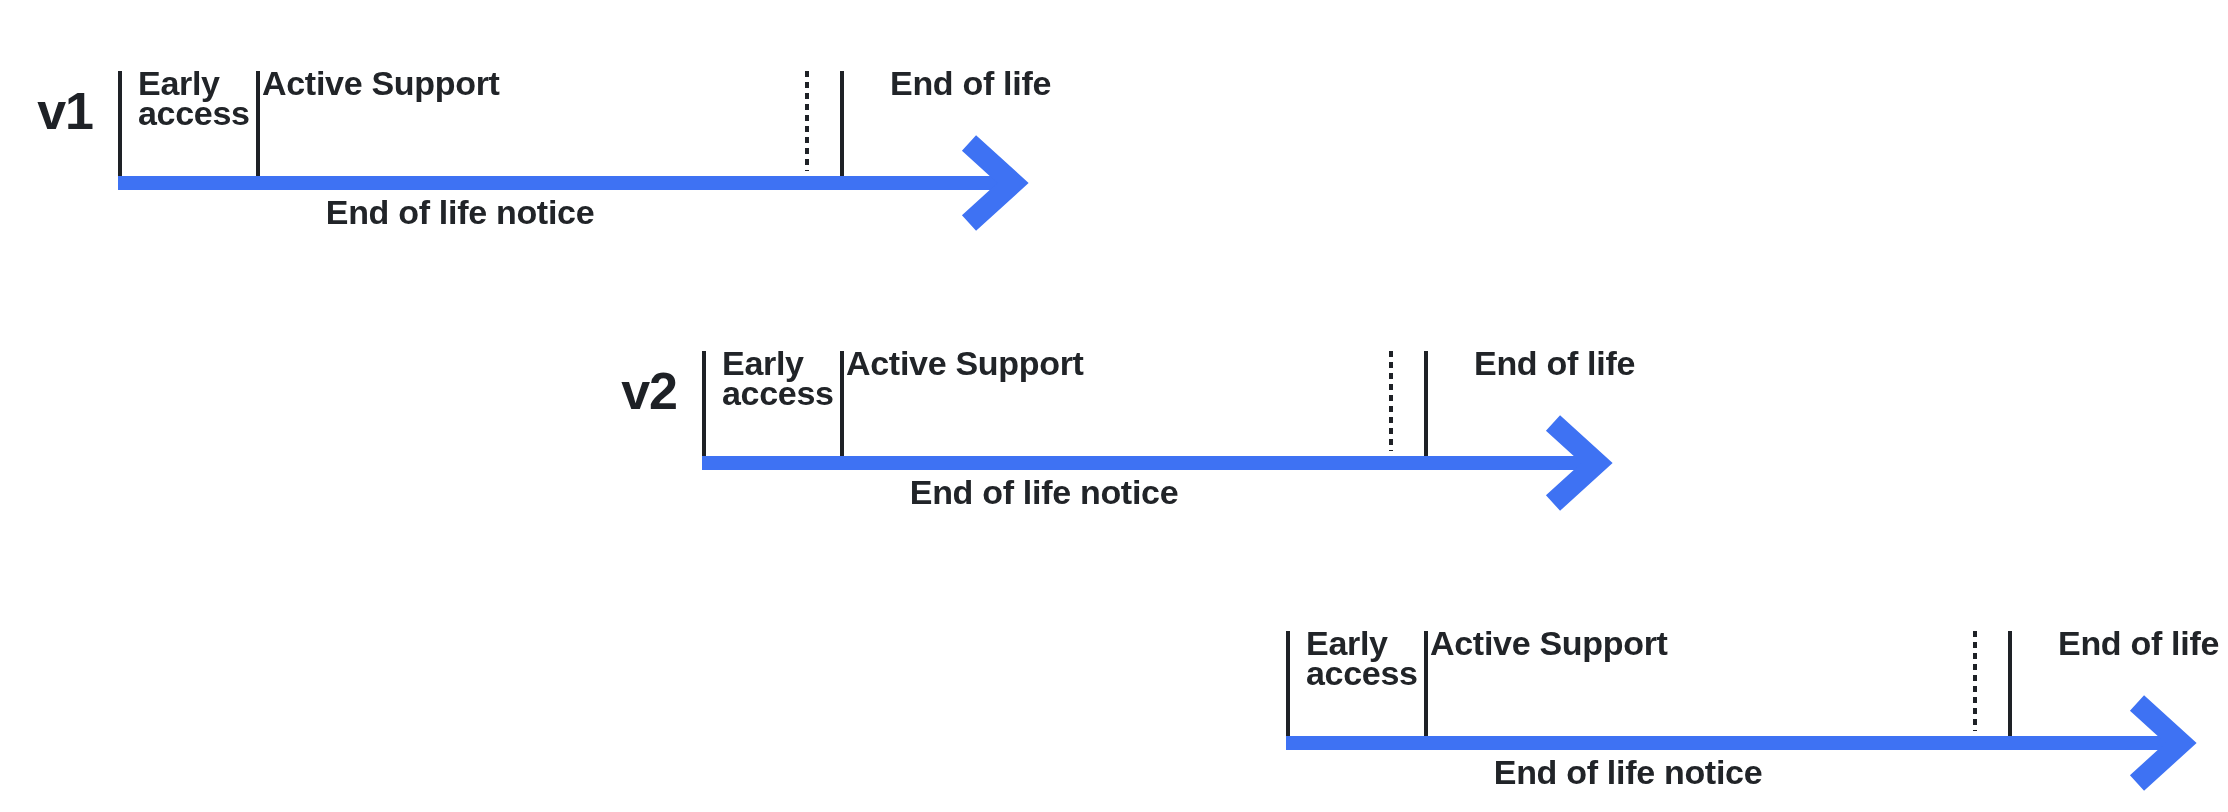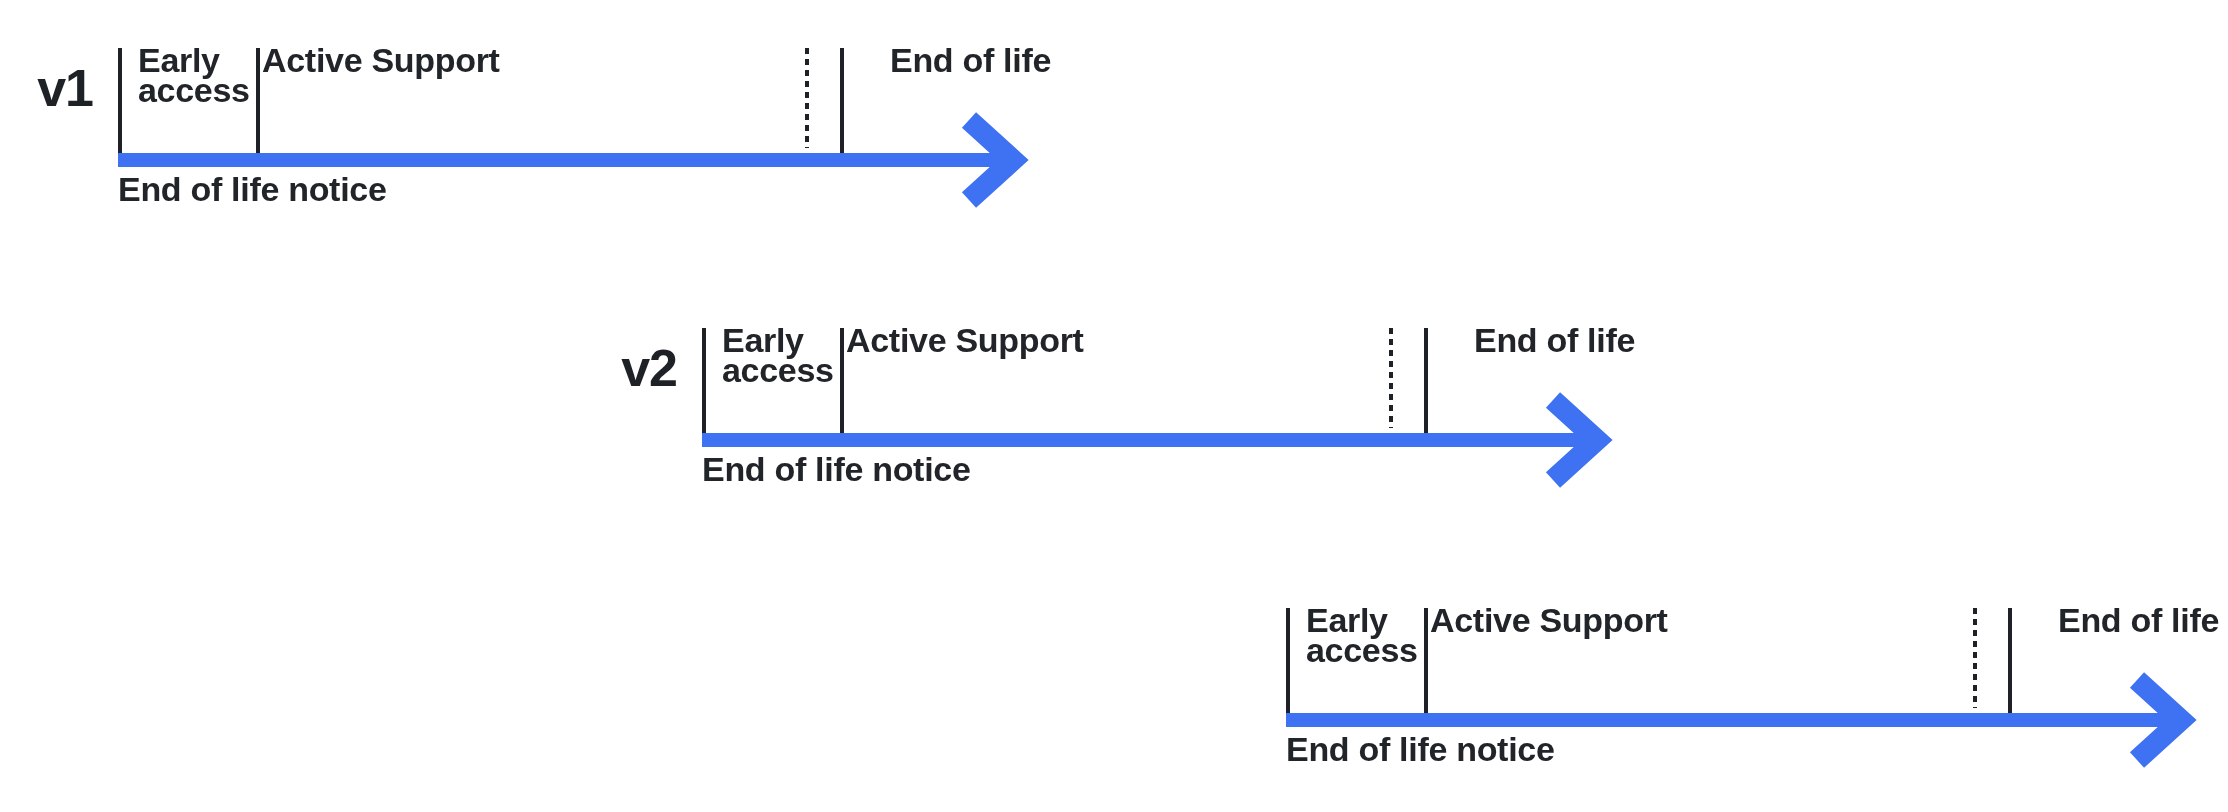--- a/index.html
+++ b/index.html
@@ -14,20 +14,21 @@
     background: #ffffff;
     overflow: hidden;
     font-family: "Liberation Sans", sans-serif;
     font-weight: 700;
     color: #212428;
   }
   .timeline-row {
     position: absolute;
     width: 960px;
     height: 170px;
+    margin-top: 23px;
   }
   .row-v1 { left: 118px; top: 48px; }
   .row-v2 { left: 702px; top: 328px; }
   .row-v3 { left: 1286px; top: 608px; }
 
   .row-svg {
     position: absolute;
     left: 0;
     top: 0;
     overflow: visible;
@@ -61,21 +62,21 @@
     top: -3px;
   }
   .label-eol {
     left: 772px;
     top: -3px;
   }
   .label-notice {
     left: 0;
     top: 126px;
     width: 684px;
-    text-align: left;
+    text-align: center;
   }
 </style>
 </head>
 <body>
 
 <div class="stage">
 
   <div class="timeline-row row-v1">
     <svg class="row-svg" width="960" height="170" viewBox="0 0 960 170">
       <line x1="2" y1="0" x2="2" y2="105" stroke="#1e2126" stroke-width="4"></line>

